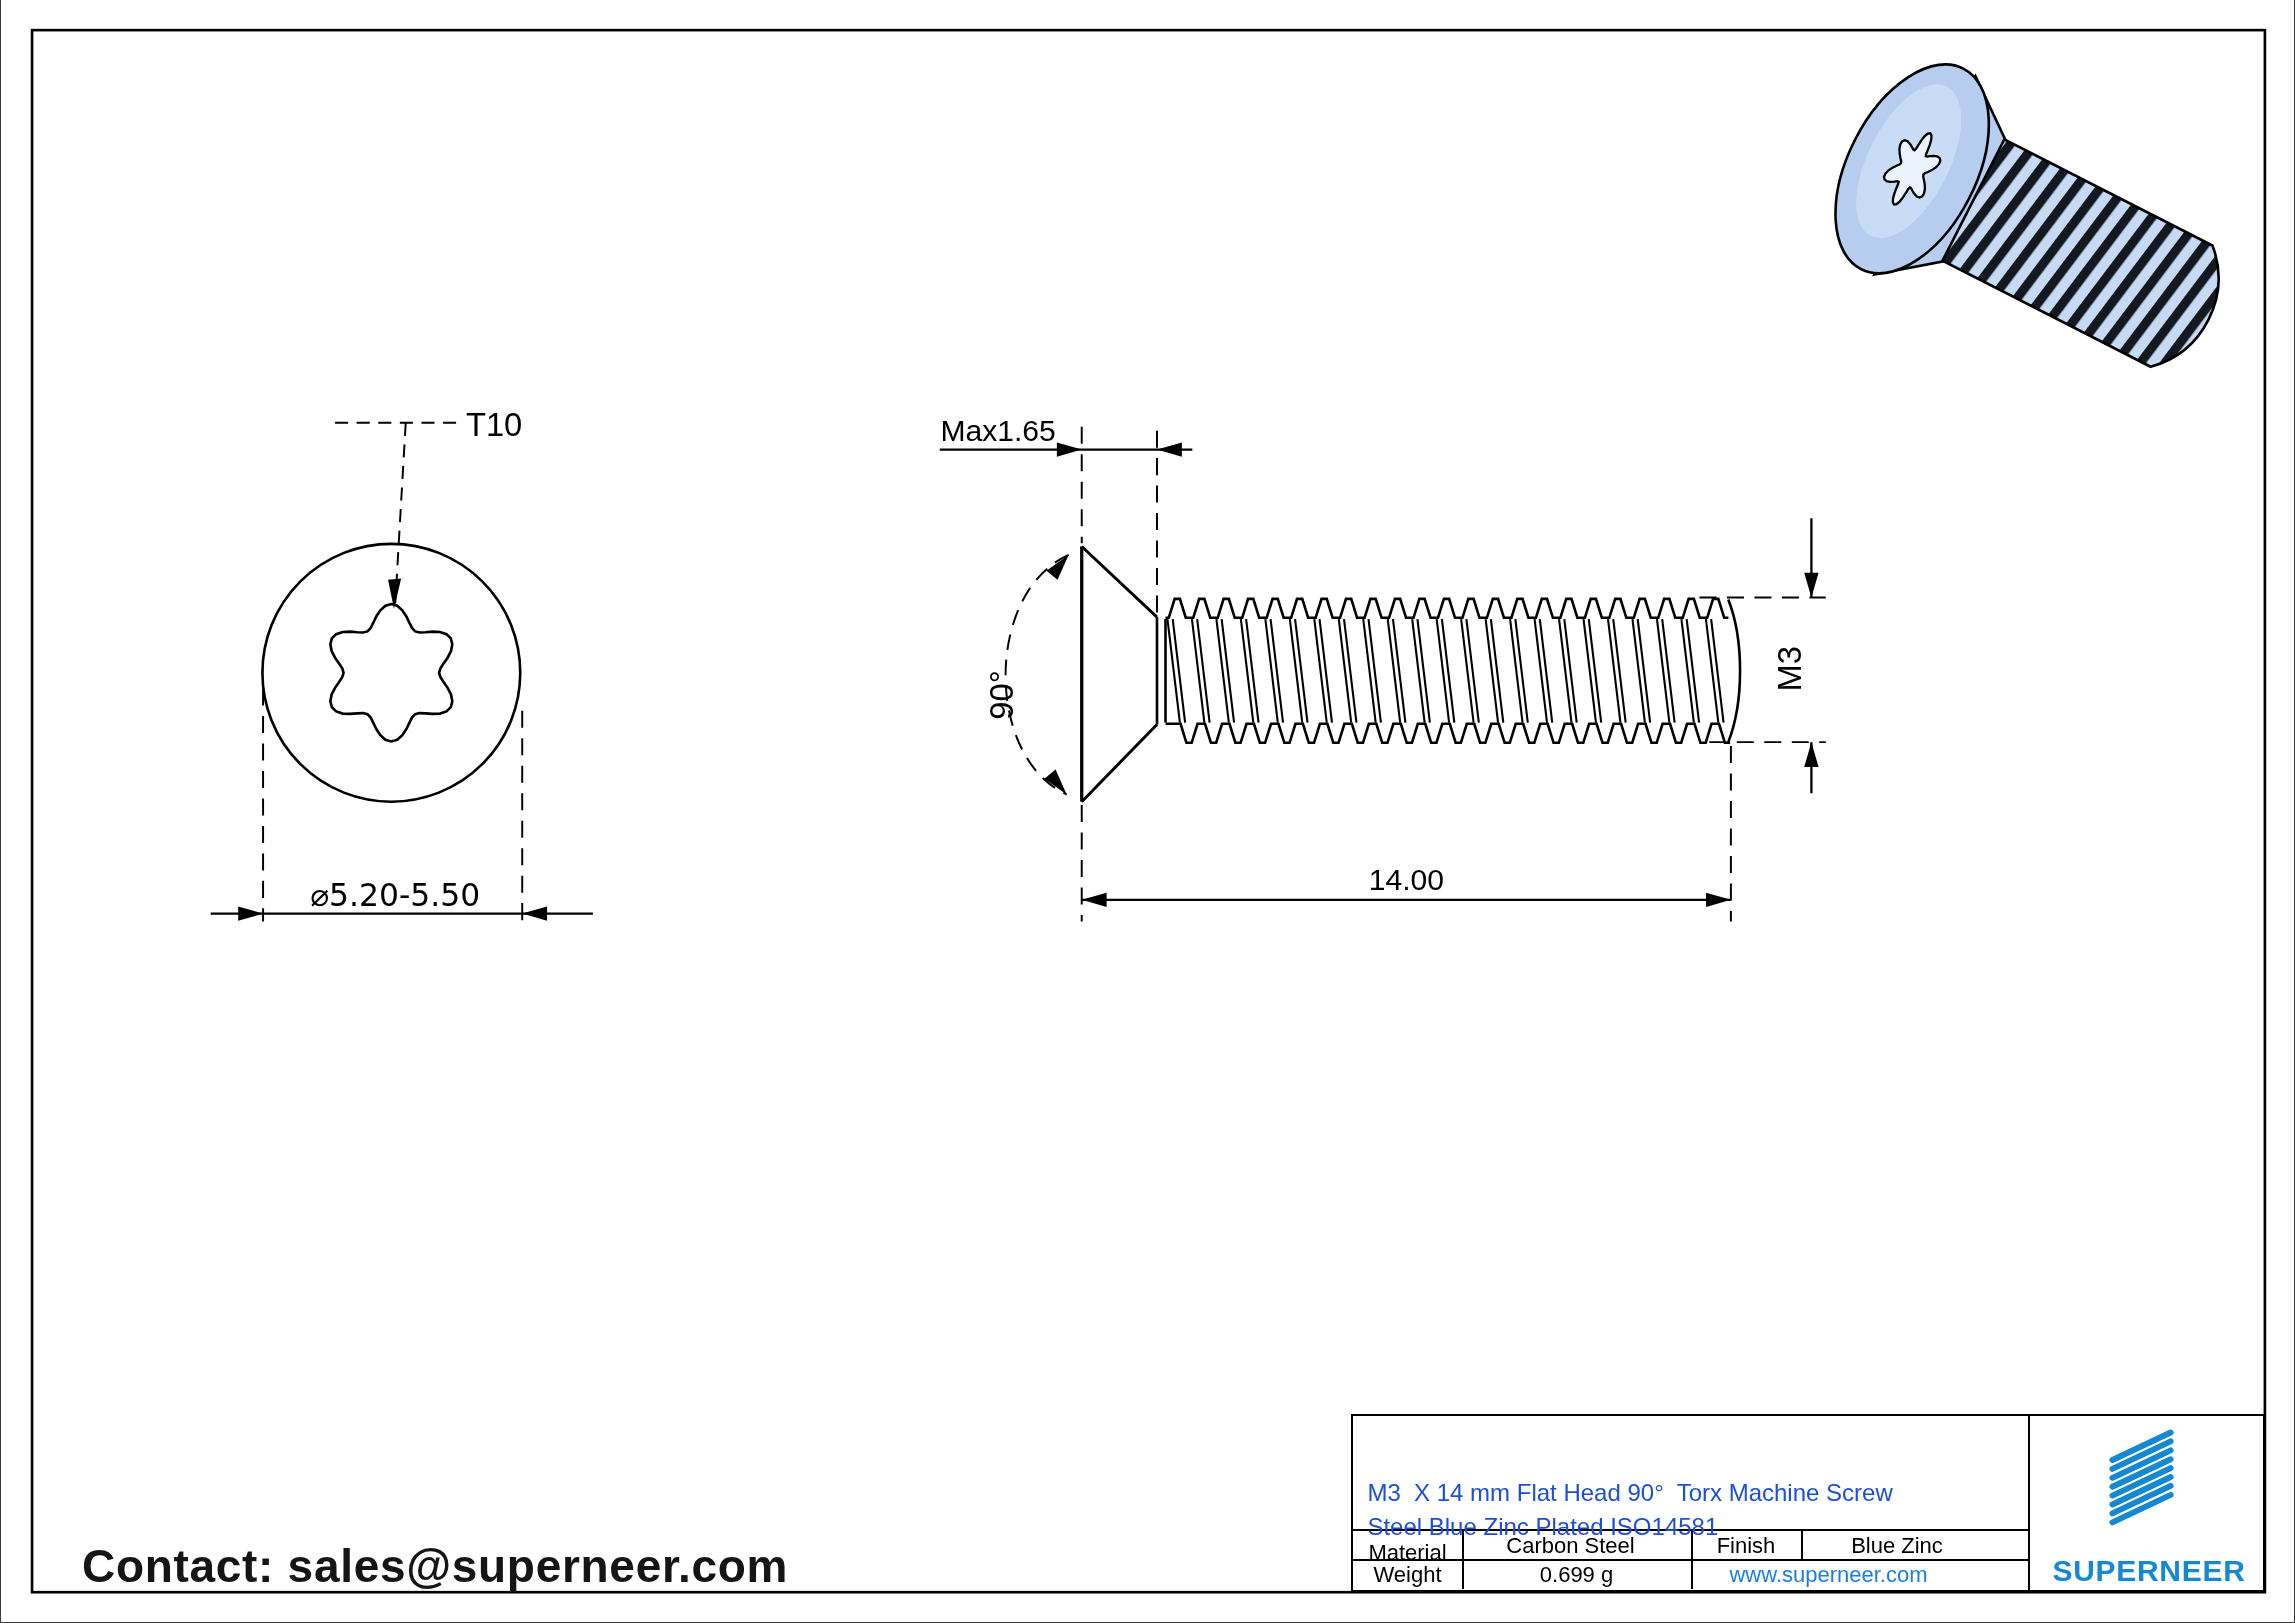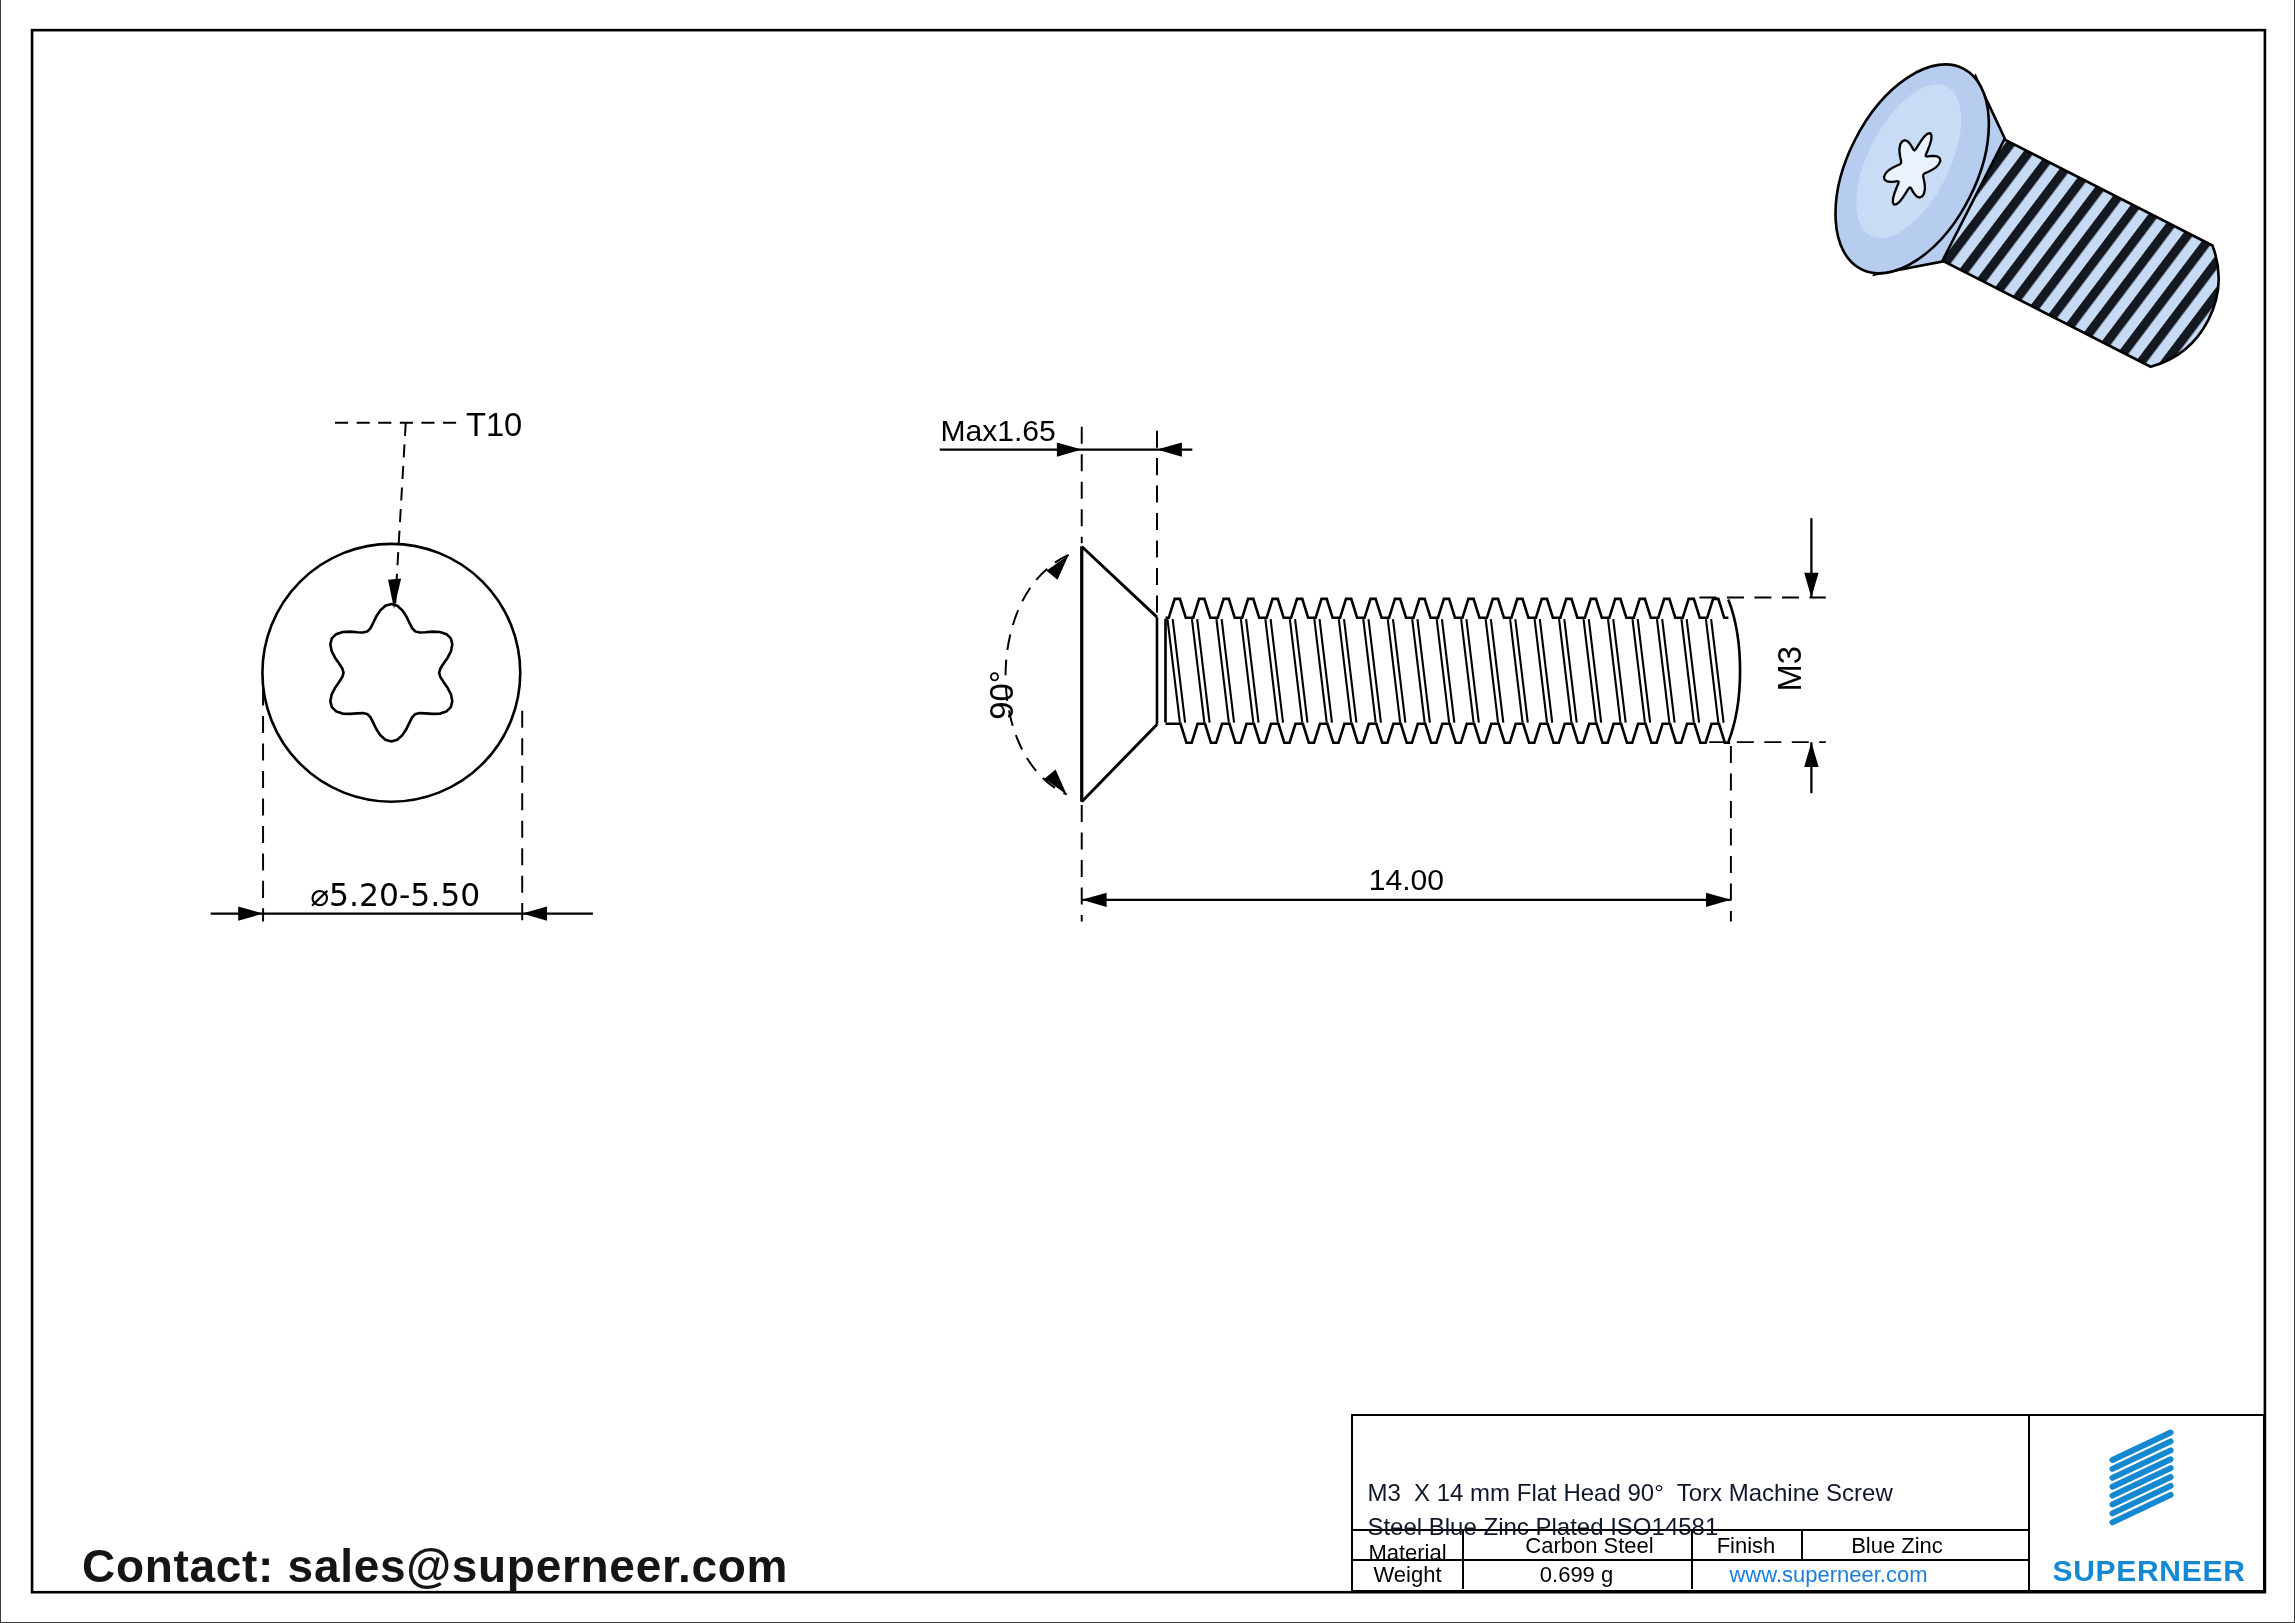--- a/index.html
+++ b/index.html
@@ -15,26 +15,26 @@
   
   .tb{left:1351px;top:1414px;width:914px;height:178px;border:2.6px solid #000;
       box-sizing:border-box;background:transparent;}
   .tb .vdiv{position:absolute;left:675px;top:0;bottom:0;border-left:2.6px solid #000;}
   .tb .h1{position:absolute;left:0;top:113px;width:675px;border-top:2px solid #000;}
   .tb .h2{position:absolute;left:0;top:143px;width:675px;border-top:2px solid #000;}
   .tb .v1{position:absolute;left:109px;top:113px;height:60px;border-left:2px solid #000;}
   .tb .v2{position:absolute;left:338px;top:113px;height:60px;border-left:2px solid #000;}
   .tb .v3{position:absolute;left:448px;top:113px;height:30px;border-left:2px solid #000;}
   .pn{position:absolute;left:13px;top:2.6px;font-size:50px;font-weight:bold;letter-spacing:-1.3px;color:#000;}
-  .desc{position:absolute;left:14.4px;font-size:24px;color:#0f172a;white-space:pre;}
+  .desc{position:absolute;left:14.4px;font-size:24px;color:#1d4ed8;white-space:pre;}
   .d1{top:63px;} .d2{top:97px;}
   .cell{position:absolute;display:flex;align-items:center;justify-content:center;
         font-size:22px;color:#000;}
   .c-mat{left:0;top:115px;width:109px;height:43px;}
-  .c-matv{left:122px;top:115px;width:229px;height:29px;}
+  .c-matv{left:103px;top:115px;width:229px;height:29px;}
   .c-fin{left:338px;top:115px;width:110px;height:29px;}
   .c-finv{left:428px;top:115px;width:232px;height:29px;}
   .c-wt{left:0;top:145px;width:109px;height:28px;}
   .c-wtv{left:109px;top:145px;width:229px;height:28px;border-radius:11px;}
   .c-web{left:338px;top:145px;width:275px;height:28px;color:#1b7fd9;}
   .brand{position:absolute;left:681px;top:130px;width:230px;text-align:center;
          font-size:30px;font-weight:bold;letter-spacing:0.7px;color:#1488d0;margin-top:8px;}
   .contact{left:62px;top:1539px;font-size:46px;font-weight:700;letter-spacing:0.7px;color:#151515;margin-left:20px;}
 </style>
 </head>

